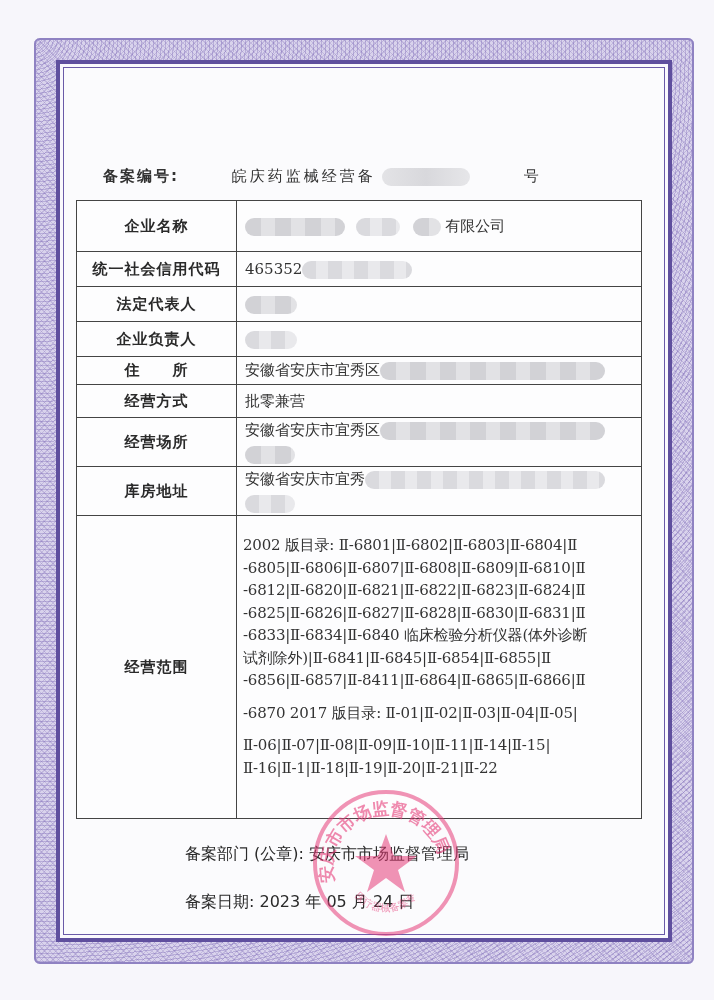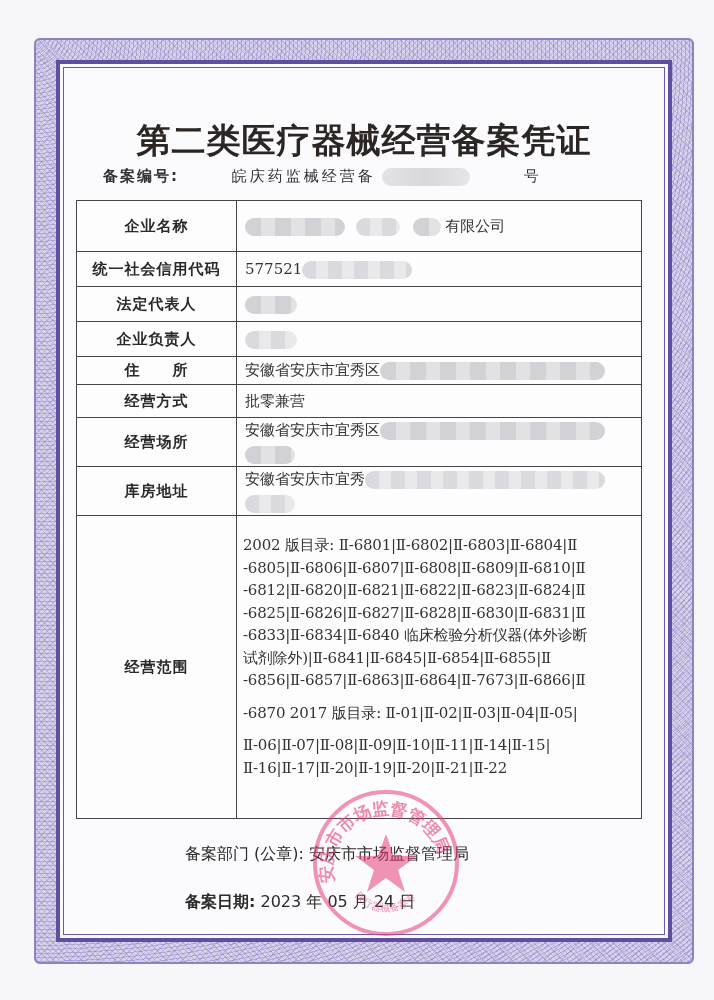--- a/index.html
+++ b/index.html
@@ -67,59 +67,58 @@
 
   .footer-dept {
     position: absolute; left: 185px; top: 844px; font-size: 16px;
     font-family: "DejaVu Sans", "Liberation Sans", sans-serif; color: #2a2a2a;
   }
   .footer-dept .lbl { font-weight: normal; }
   .footer-date {
     position: absolute; left: 185px; top: 892px; font-size: 16px;
     font-family: "DejaVu Sans", "Liberation Sans", sans-serif; color: #2a2a2a;
   }
-  .footer-date .lbl { font-weight: bold; }
+  .footer-date .lbl { font-weight: normal; }
 
   .seal {
     position: absolute; left: 313px; top: 790px; width: 146px; height: 146px;
     border-radius: 50%; border: 4px solid rgba(230,60,120,0.55);
     pointer-events: none;
   }
   .seal svg { position: absolute; left: -4px; top: -4px; }
 </style>
 </head>
 <body>
 
 <div class="sheet">
   <div class="band"></div>
   <div class="frame-outer"></div>
   <div class="frame-inner"></div>
 
-  <div class="title">第二类医疗器械经营备案凭证</div>
 
   <div class="record-no">
     <span class="lbl">备案编号:</span>
     <span class="val">皖庆药监械经营备</span><span class="blur"></span><span class="val">号</span>
   </div>
 
   <table class="info">
     <tbody>
         <tr class="r1">
       <td class="k">企业名称</td>
       <td class="v">
         <span class="mask" style="width:100px"></span>
         <span class="mask light" style="width:44px;margin-left:6px"></span>
         <span class="mask" style="width:28px;margin-left:8px"></span>
         <span>有限公司</span>
       </td>
     </tr>
     <tr class="r2">
       <td class="k">统一社会信用代码</td>
       <td class="v">
-        <span>577521</span><span class="mask light" style="width:110px"></span>
+        <span>465352</span><span class="mask light" style="width:110px"></span>
       </td>
     </tr>
     <tr class="r3">
       <td class="k">法定代表人</td>
       <td class="v"><span class="mask" style="width:52px"></span></td>
     </tr>
     <tr class="r4">
       <td class="k">企业负责人</td>
       <td class="v"><span class="mask light" style="width:52px"></span></td>
     </tr>
@@ -149,26 +148,26 @@
     </tr>
     <tr class="r9">
       <td class="k">经营范围</td>
       <td class="scope">
         <div class="line">2002 版目录:  Ⅱ-6801|Ⅱ-6802|Ⅱ-6803|Ⅱ-6804|Ⅱ</div>
         <div class="line">-6805|Ⅱ-6806|Ⅱ-6807|Ⅱ-6808|Ⅱ-6809|Ⅱ-6810|Ⅱ</div>
         <div class="line">-6812|Ⅱ-6820|Ⅱ-6821|Ⅱ-6822|Ⅱ-6823|Ⅱ-6824|Ⅱ</div>
         <div class="line">-6825|Ⅱ-6826|Ⅱ-6827|Ⅱ-6828|Ⅱ-6830|Ⅱ-6831|Ⅱ</div>
         <div class="line">-6833|Ⅱ-6834|Ⅱ-6840 临床检验分析仪器(体外诊断</div>
         <div class="line">试剂除外)|Ⅱ-6841|Ⅱ-6845|Ⅱ-6854|Ⅱ-6855|Ⅱ</div>
-        <div class="line">-6856|Ⅱ-6857|Ⅱ-6863|Ⅱ-6864|Ⅱ-7673|Ⅱ-6866|Ⅱ</div>
+        <div class="line">-6856|Ⅱ-6857|Ⅱ-8411|Ⅱ-6864|Ⅱ-6865|Ⅱ-6866|Ⅱ</div>
         <div class="gap"></div>
         <div class="line">-6870   2017 版目录: Ⅱ-01|Ⅱ-02|Ⅱ-03|Ⅱ-04|Ⅱ-05|</div>
         <div class="gap"></div>
         <div class="line">Ⅱ-06|Ⅱ-07|Ⅱ-08|Ⅱ-09|Ⅱ-10|Ⅱ-11|Ⅱ-14|Ⅱ-15|</div>
-        <div class="line">Ⅱ-16|Ⅱ-17|Ⅱ-20|Ⅱ-19|Ⅱ-20|Ⅱ-21|Ⅱ-22</div>
+        <div class="line">Ⅱ-16|Ⅱ-1|Ⅱ-18|Ⅱ-19|Ⅱ-20|Ⅱ-21|Ⅱ-22</div>
       </td>
     </tr>
   </tbody>
     </table>
 
   <div class="footer-dept">
     <span class="lbl">备案部门 (公章):</span>
     <span>安庆市市场监督管理局</span>
   </div>
   <div class="footer-date">

